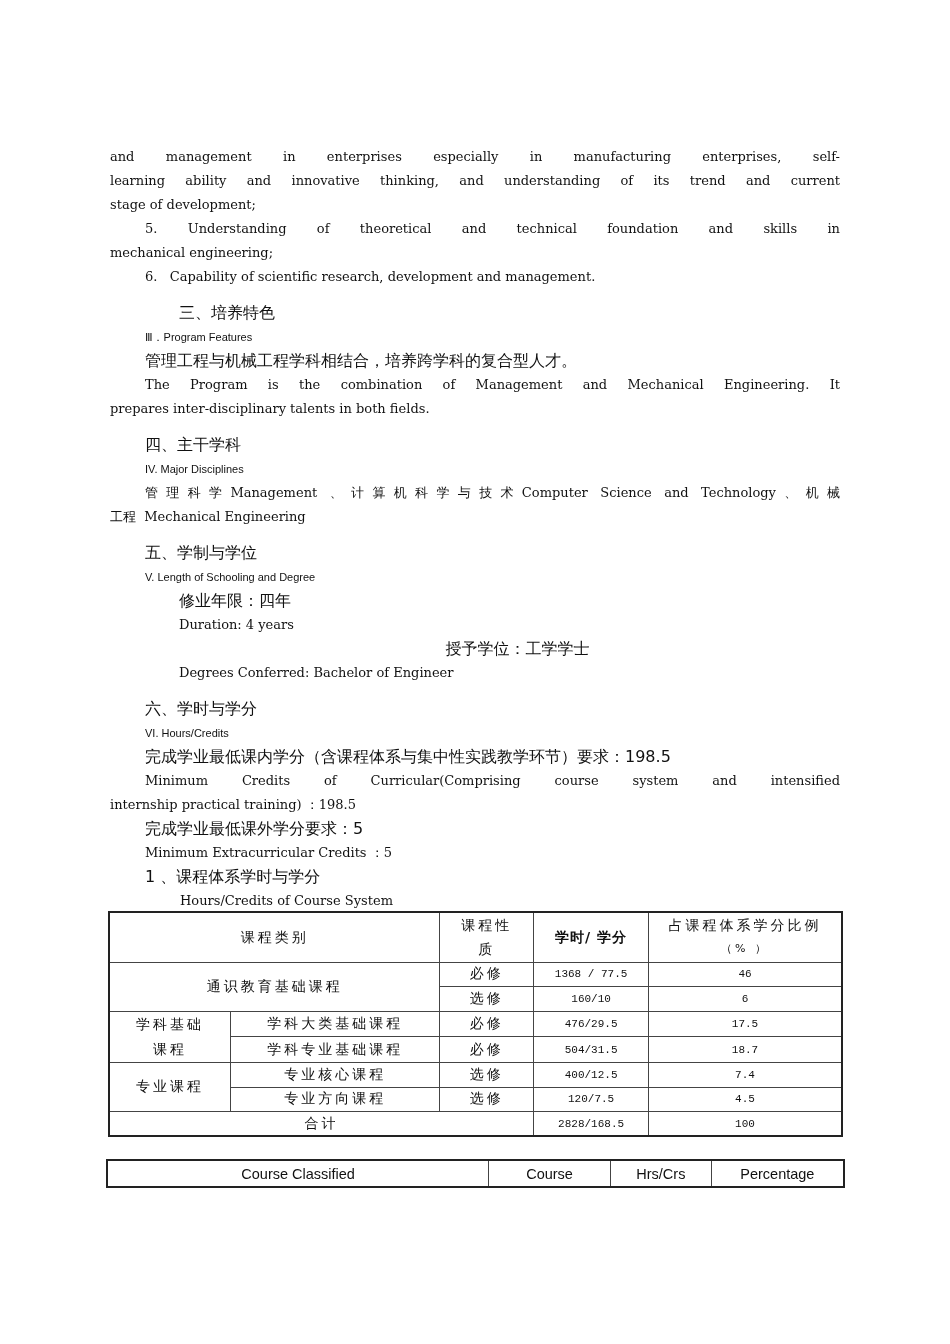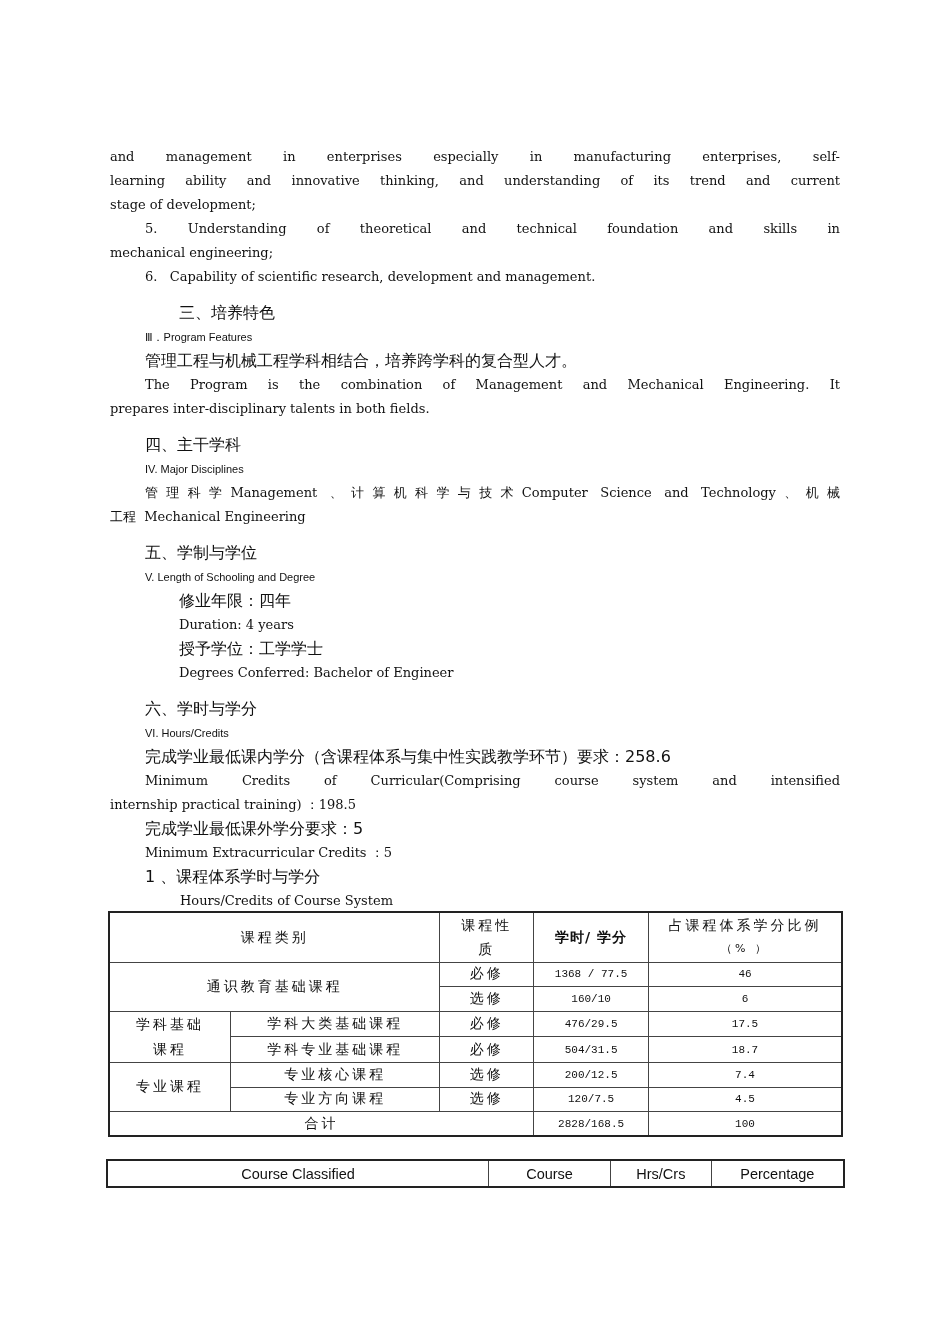--- a/index.html
+++ b/index.html
@@ -41,26 +41,26 @@
 
 <div class="line cjk i1" style="top:433px;">四、主干学科</div>
 <div class="line sans i1" style="top:457px;">IV. Major Disciplines</div>
 <div class="line serif just i1" style="top:481px;">管理科学Management 、计算机科学与技术Computer Science and Technology、机械</div>
 <div class="line serif" style="top:505px;white-space:pre;">工程  Mechanical Engineering</div>
 
 <div class="line cjk i1" style="top:541px;">五、学制与学位</div>
 <div class="line sans i1" style="top:565px;">V. Length of Schooling and Degree</div>
 <div class="line cjk i2" style="top:589px;">修业年限：四年</div>
 <div class="line serif i2" style="top:613px;">Duration: 4 years</div>
-<div class="line cjk i2" style="top:637px;">授予学位：工学学士</div>
+<div class="line cjk i2" style="top:637px;text-align:center;">授予学位：工学学士</div>
 <div class="line serif i2" style="top:661px;">Degrees Conferred: Bachelor of Engineer</div>
 
 <div class="line cjk i1" style="top:697px;">六、学时与学分</div>
 <div class="line sans i1" style="top:721px;">VI. Hours/Credits</div>
-<div class="line cjk i1" style="top:745px;">完成学业最低课内学分（含课程体系与集中性实践教学环节）要求：258.6</div>
+<div class="line cjk i1" style="top:745px;">完成学业最低课内学分（含课程体系与集中性实践教学环节）要求：198.5</div>
 <div class="line serif just i1" style="top:769px;">Minimum Credits of Curricular(Comprising course system and intensified</div>
 <div class="line serif" style="top:793px;">internship practical training) ：198.5</div>
 <div class="line cjk i1" style="top:817px;">完成学业最低课外学分要求：5</div>
 <div class="line serif i1" style="top:841px;">Minimum Extracurricular Credits ：5</div>
 <div class="line cjk i1" style="top:865px;">1 、课程体系学时与学分</div>
 <div class="line serif i3" style="top:889px;">Hours/Credits of Course System</div>
 
 <table class="t1">
   <colgroup>
     <col style="width:122px">
@@ -106,21 +106,21 @@
   <tr>
     <td class="c">学科专业基础课程</td>
     <td class="c">必修</td>
     <td class="n">504/31.5</td>
     <td class="n">18.7</td>
   </tr>
   <tr>
     <td class="c" rowspan="2">专业课程</td>
     <td class="c">专业核心课程</td>
     <td class="c">选修</td>
-    <td class="n">200/12.5</td>
+    <td class="n">400/12.5</td>
     <td class="n">7.4</td>
   </tr>
   <tr>
     <td class="c">专业方向课程</td>
     <td class="c">选修</td>
     <td class="n">120/7.5</td>
     <td class="n">4.5</td>
   </tr>
   <tr>
     <td class="c" colspan="3">合计</td>

